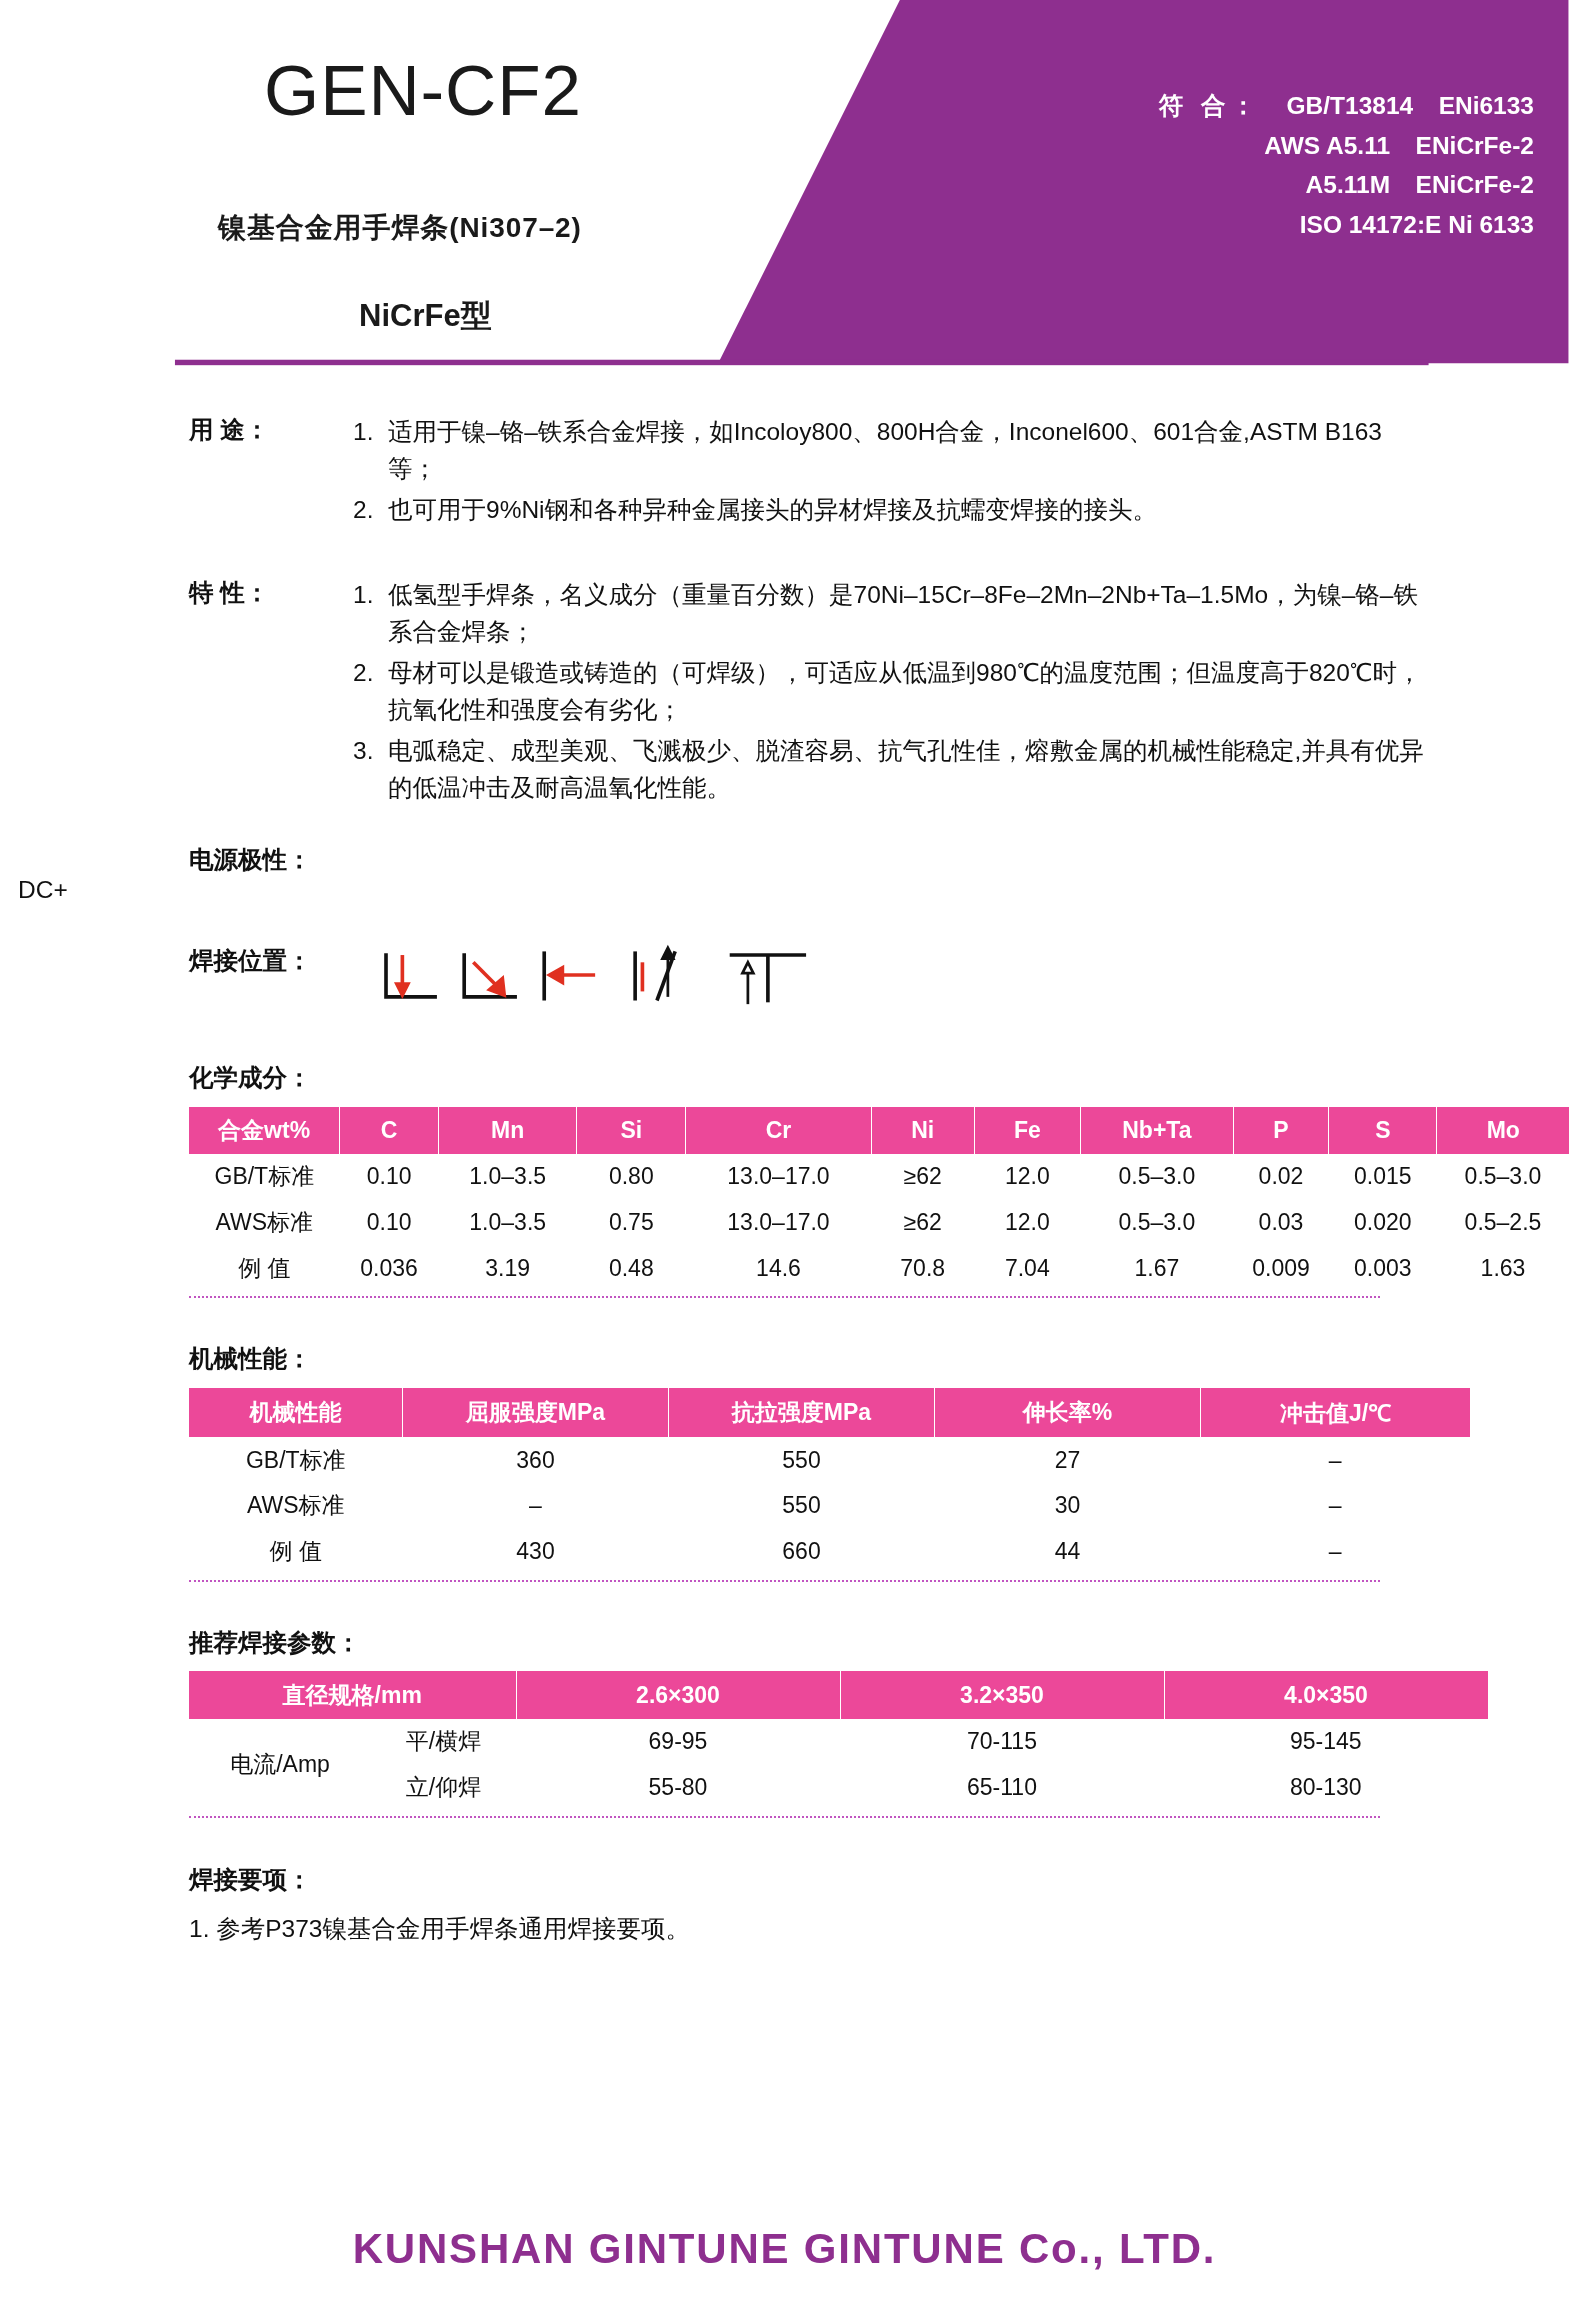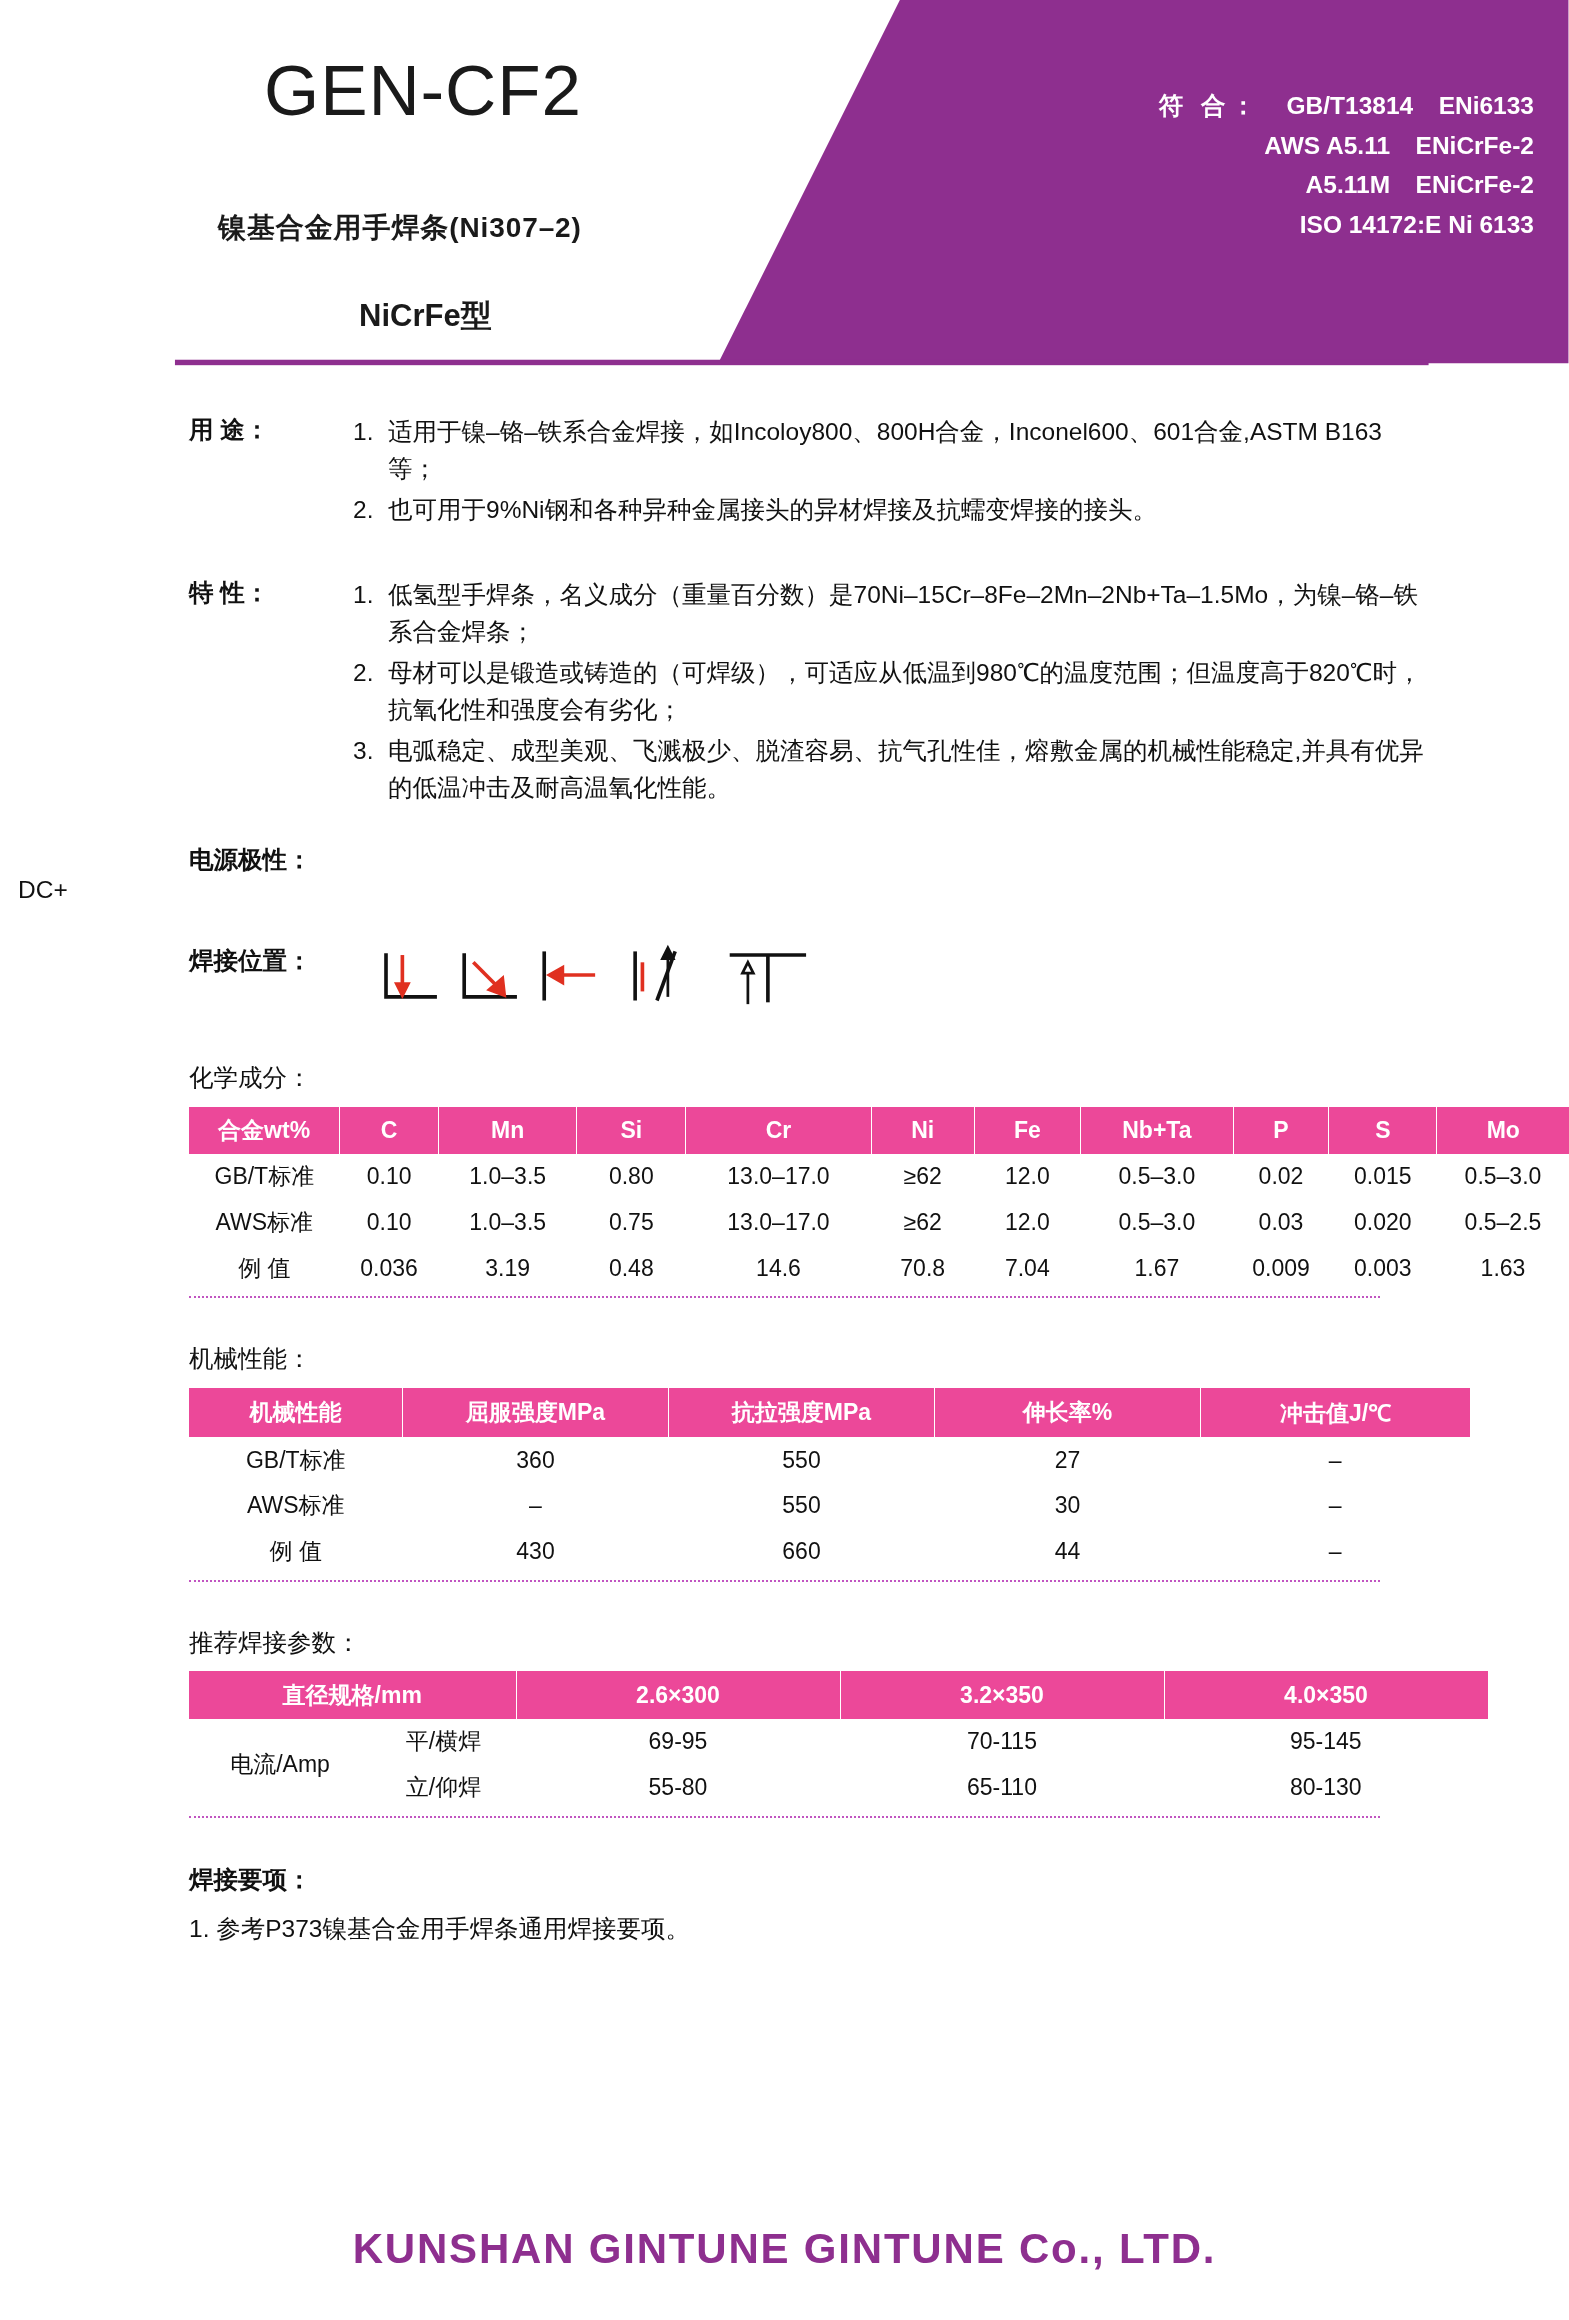--- a/index.html
+++ b/index.html
@@ -56,21 +56,21 @@
   
   .pp { margin-top:33px;flex-direction:column; }
   .pp .val { font-size:24.5px; padding-left:18px; }
 
   
   .wp { margin-top:40px; }
   .wp-figs { padding-left:12.7px; }
 
   
   .sec-head {
-    font-size:24.5px; font-weight:normal; color:#111; padding-left:189px; margin-top:44px;
+    font-size:24.5px; font-weight:bold; color:#111; padding-left:189px; margin-top:44px;
   }
 
   
   table { border-collapse:collapse; margin-left:189px; }
   .tbl-head td {
     background:#ec4899; color:#fff; font-weight:bold; font-size:23px;
     padding:8.2px 9px; text-align:center; white-space:nowrap;
   }
   .tbl-body td {
     font-size:23px; padding:7.3px 9px; text-align:center; white-space:nowrap;

